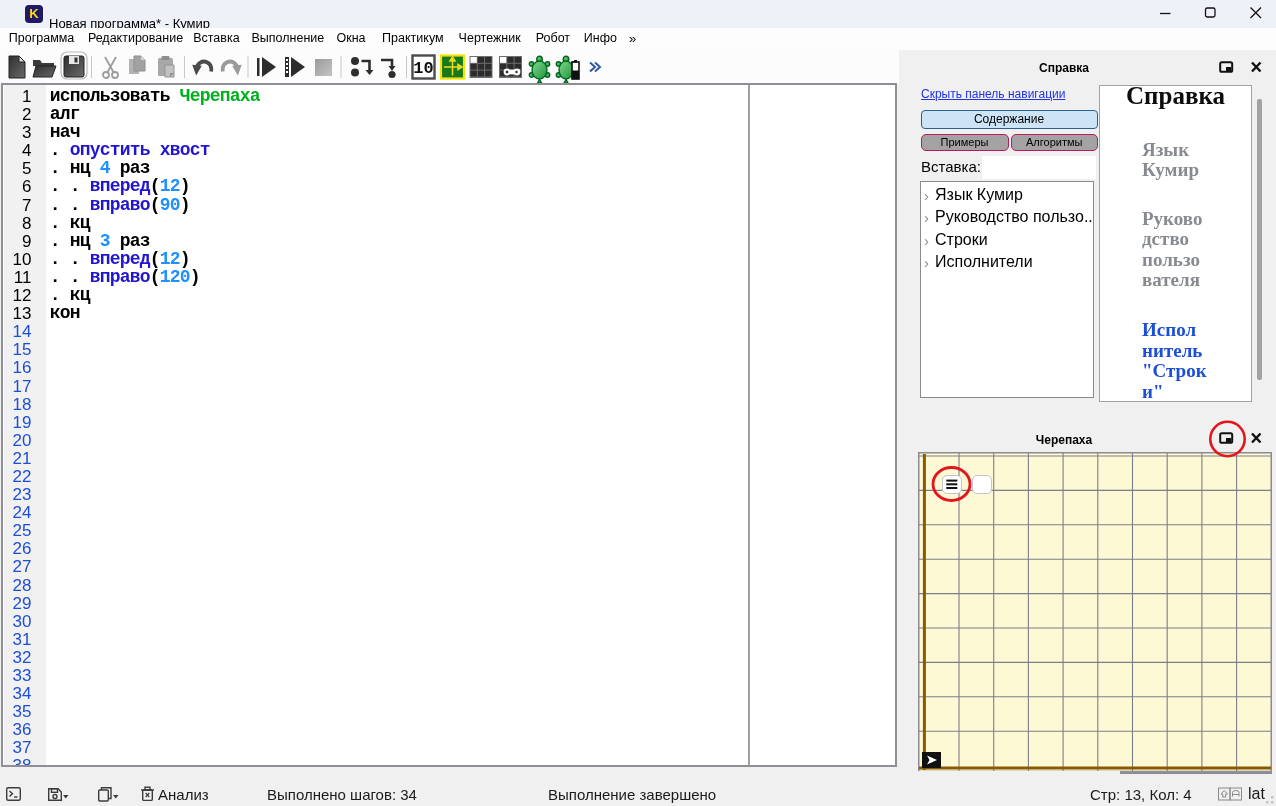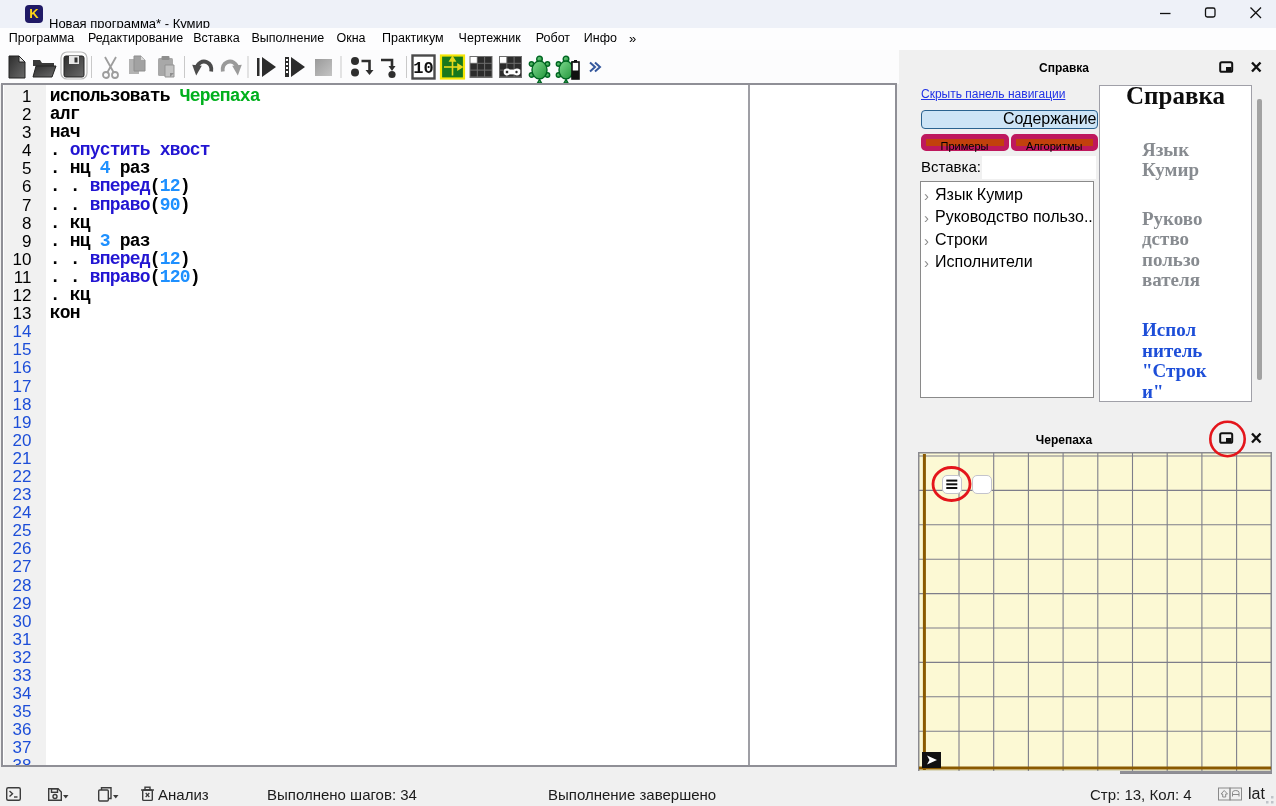--- a/index.html
+++ b/index.html
@@ -16,21 +16,21 @@
   #dockbg { left:897px; top:50px; width:379px; height:721px; background:#f0f0f0; }
   #editor { left:1px; top:83px; width:896px; height:684px; background:#fff; border:2px solid #8f8f96; overflow:hidden; }
   #gutter { position:absolute; left:1px; top:0px; width:42px; height:680px; background:#f1f1f1; }
   #gutter pre { font-family:"Liberation Sans", sans-serif; font-size:17px; line-height:18.1px; text-align:right; padding-right:14.5px; color:#000; }
   .dim { color:#1d4ed8; }
   #marginline { position:absolute; left:745px; top:0; width:2px; height:680px; background:#9f9fa5; }
   #code { position:absolute; left:46.8px; top:0px; }
   #code pre { font-family:"Liberation Mono", monospace; font-weight:bold; font-size:18px; letter-spacing:-0.8px; line-height:18.1px; }
   .kw { color:#2215d2; } .num { color:#1e90ff; } .grn { color:#00b01d; }
   .ptitle { font-weight:bold; font-size:12px; color:#000; white-space:nowrap; }
-  .panebtn { position:absolute; background:#c2410c; border:5px solid #be185d; border-radius:5px;
+  .panebtn { position:absolute; background:#a3a3a3; border:1px solid #be185d; border-radius:5px;
              font-size:11px; text-align:center; color:#000; }
   #statusbar { left:0; top:771px; width:1120px; height:35px; background:#f0f0f0; font-size:15px; color:#1b1b1b; }
   #statusbar span { position:absolute; white-space:nowrap; }
 </style>
 </head>
 <body>
 <div class="abs" id="titlebar">
   <div class="abs" id="kicon">K</div>
   <div class="abs" id="wtitle">Новая программа* - Кумир</div>
   <svg class="abs" style="left:1154px; top:0" width="122" height="28" viewBox="0 0 122 28">
@@ -290,21 +290,21 @@
     </div>
 </div>
 
 <div class="abs ptitle" style="left:1035px; top:61px; width:58px; text-align:center">Справка</div>
 <svg class="abs" style="left:1218px; top:60px" width="48" height="14" viewBox="0 0 48 14">
   <rect x="2.2" y="2.2" width="12" height="9.6" rx="1.6" fill="none" stroke="#111" stroke-width="2"></rect>
   <rect x="8" y="7" width="5.2" height="4" fill="#111"></rect>
   <path d="M34 2.5 L42.5 11.5 M42.5 2.5 L34 11.5" stroke="#111" stroke-width="2.4"></path>
 </svg>
 <div class="abs" style="left:921px; top:87px; font-size:12px; color:#2233e6; text-decoration:underline">Скрыть панель навигации</div>
-<div class="abs" style="left:920.5px; top:110px; width:177px; height:18.5px; background:#cde4f6; border:1.5px solid #2a628f; border-radius:4px; font-size:16px; text-align:right; line-height:16px; color:#000">Содержание</div>
+<div class="abs" style="left:920.5px; top:110px; width:177px; height:18.5px; background:#cde4f6; border:1.5px solid #2a628f; border-radius:4px; font-size:12px; text-align:center; line-height:16px; color:#000">Содержание</div>
 <div class="panebtn" style="left:920.5px; top:133.5px; width:88px; height:17px; line-height:15px">Примеры</div>
 <div class="panebtn" style="left:1010.5px; top:133.5px; width:87.5px; height:17px; line-height:15px">Алгоритмы</div>
 <div class="abs" style="left:921px; top:158px; font-size:15px; color:#000">Вставка:</div>
 <div class="abs" style="left:981.5px; top:156px; width:114px; height:22.5px; background:#fff"></div>
 <div class="abs" style="left:920px; top:181px; width:174px; height:217px; background:#fff; border:1px solid #8a8a8a">
   <div style="position:absolute; left:3px; top:2.5px; color:#8c8c8c; font-size:15px; line-height:22.5px">›<br>›<br>›<br>›</div>
   <div style="position:absolute; left:14px; top:1.5px; font-size:16px; line-height:22.5px; white-space:nowrap; overflow:hidden; width:158px">Язык Кумир<br>Руководство пользо...<br>Строки<br>Исполнители</div>
 </div>
 <div class="abs" style="left:1099px; top:84.5px; width:153px; height:317px; background:#fff; border:1px solid #a0a0a8"></div>
 <div class="abs" style="left:1099px; top:81.5px; width:153px; text-align:center; font-family:'Liberation Serif',serif; font-weight:bold; font-size:25px; color:#0d0d0d">Справка</div>

